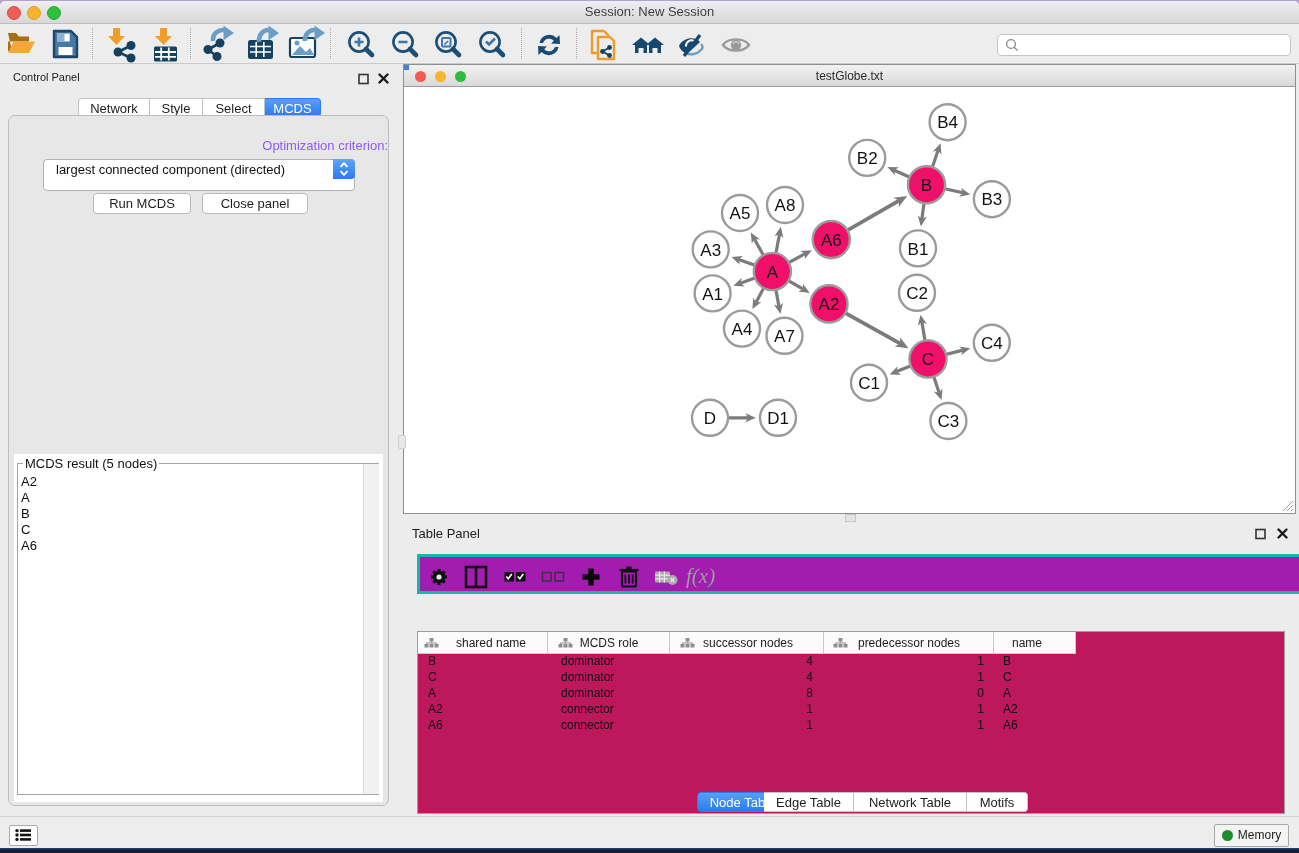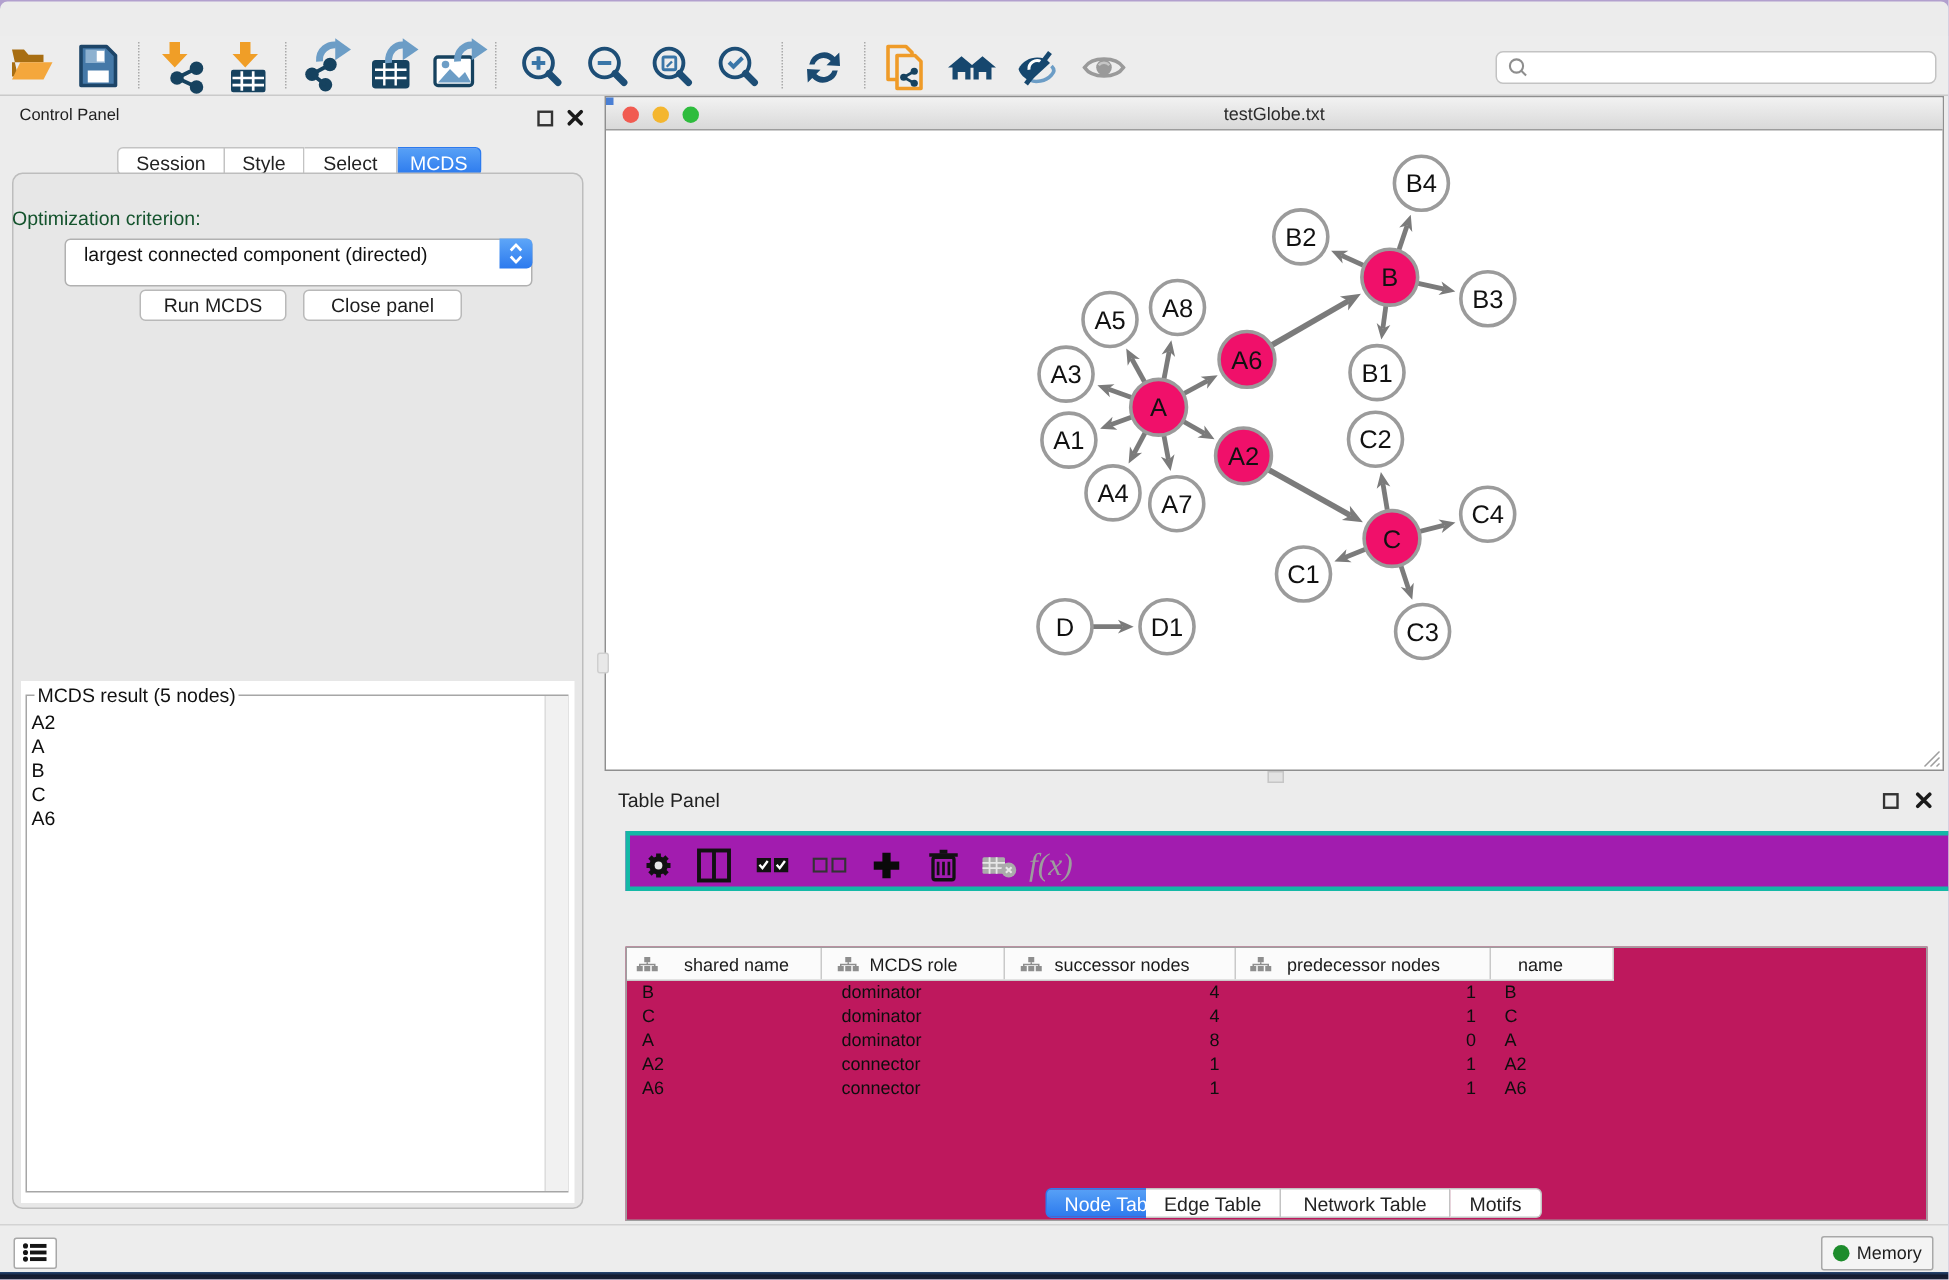--- a/index.html
+++ b/index.html
@@ -17,20 +17,26 @@
 #cp-pane{position:absolute;left:8px;top:114px;width:379px;height:689px;background:#e7e7e7;border:1px solid #bdbdbd;border-radius:7px;}
 .tab{position:absolute;top:0;height:19px;line-height:19px;text-align:center;font-size:13px;color:#222;background:#fff;border:1px solid #c3c3c3;box-sizing:border-box;}
 .bluegrad{background:linear-gradient(#57a0f6,#2d7bee);color:#fff;border-color:#2d7bee;}
 #search{position:absolute;left:997px;top:10px;width:292px;height:20px;background:#fff;border:1px solid #c3c3c3;border-radius:5px;}
 #netwin{position:absolute;left:403px;top:63px;width:893px;height:450px;background:#fff;border:1px solid #8f8f8f;box-sizing:border-box;}
 #nettitle{position:absolute;left:0;top:0;width:100%;height:22px;background:linear-gradient(#f2f2f2,#d9d9d9);border-bottom:1px solid #9c9c9c;box-sizing:border-box;}
 </style>
 </head>
 <body>
 <div id="win">
+  <div id="titlebar">
+    <div class="tl" style="left:7px;background:#f15e57;border:0.5px solid #dd4741;"></div>
+    <div class="tl" style="left:27px;background:#f5b32e;border:0.5px solid #e09e26;"></div>
+    <div class="tl" style="left:47px;background:#30bf3d;border:0.5px solid #27a833;"></div>
+    <div class="t">Session: New Session</div>
+  </div>
   <div id="toolbar">
     <div class="sep" style="left:92px;"></div>
     <div class="sep" style="left:190px;"></div>
     <div class="sep" style="left:330px;"></div>
     <div class="sep" style="left:521px;"></div>
     <div class="sep" style="left:576px;"></div>
     <svg class="abs" style="left:0;top:0;" width="770" height="39" viewBox="0 0 770 39">
 
       <g transform="translate(21,20)">
         <path d="M-13,-11 h8 l3,3.5 h10 v5 h-21 z M-13,-11 v18 h4 z" fill="#a86e12"></path>
@@ -168,26 +174,26 @@
           <circle cx="7" cy="7" r="4.4" fill="none" stroke="#8e8e8e" stroke-width="1.4"></circle>
           <line x1="10.2" y1="10.2" x2="13.4" y2="13.4" stroke="#8e8e8e" stroke-width="1.4"></line>
         </svg>
       </div>
   </div>
   <div class="abs" style="left:13px;top:70px;font-size:11px;color:#202020;">Control Panel</div>
   <svg class="abs" style="left:358px;top:72px;" width="32" height="12" viewBox="0 0 32 12">
       <rect x="1" y="1.5" width="9" height="9" fill="none" stroke="#333" stroke-width="1.6"></rect>
       <path d="M21.5 1.5 L29.5 9.5 M29.5 1.5 L21.5 9.5" stroke="#1a1a1a" stroke-width="2.4" stroke-linecap="round"></path>
     </svg>
-  <div class="tab" style="top:97px;left:78px;width:72px;border-radius:4px 0 0 4px;">Session</div>
+  <div class="tab" style="top:97px;left:78px;width:72px;border-radius:4px 0 0 4px;">Network</div>
   <div class="tab" style="top:97px;left:150px;width:53px;border-left:0;">Style</div>
   <div class="tab" style="top:97px;left:203px;width:62px;border-left:0;">Select</div>
   <div class="tab bluegrad" style="top:97px;left:265px;width:56px;border-radius:0 4px 4px 0;border-left:0;">MCDS</div>
   <div id="cp-pane"></div>
-  <div class="abs" style="left:8px;top:137px;width:380px;text-align:left;font-size:13px;color:#14532d;">Optimization criterion:</div>
+  <div class="abs" style="left:8px;top:137px;width:380px;text-align:right;font-size:13px;color:#8b5cf6;">Optimization criterion:</div>
   <div class="abs" style="left:43px;top:158px;width:312px;height:32px;background:#fff;border:1px solid #b1b1b1;border-radius:4px;box-sizing:border-box;">
     <div style="position:absolute;left:12px;top:2px;font-size:13px;color:#111;">largest connected component (directed)</div>
     <div style="position:absolute;right:-1px;top:-1px;width:22px;height:20px;background:linear-gradient(#5ea6f8,#2c7aee);border-radius:0 4px 4px 0;">
       <svg width="22" height="20" viewBox="0 0 22 20">
           <path d="M7.5 8 L11 4.2 L14.5 8" fill="none" stroke="#fff" stroke-width="1.8" stroke-linejoin="round"></path>
           <path d="M7.5 12 L11 15.8 L14.5 12" fill="none" stroke="#fff" stroke-width="1.8" stroke-linejoin="round"></path>
         </svg>
     </div>
   </div>
   <div class="btn" style="left:93px;top:192px;width:96px;height:19px;line-height:19px;">Run MCDS</div>

